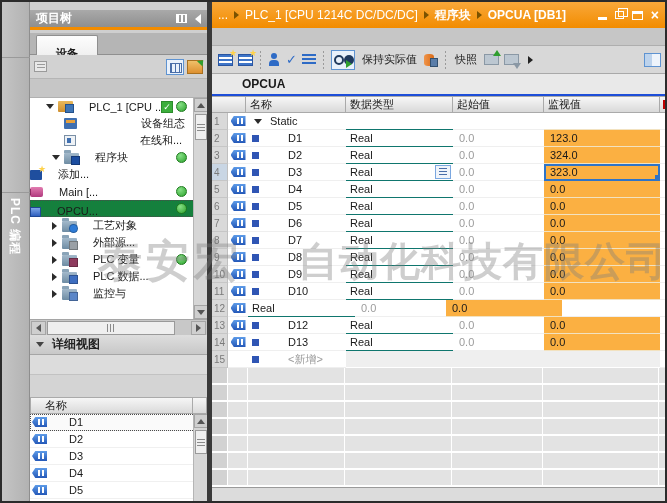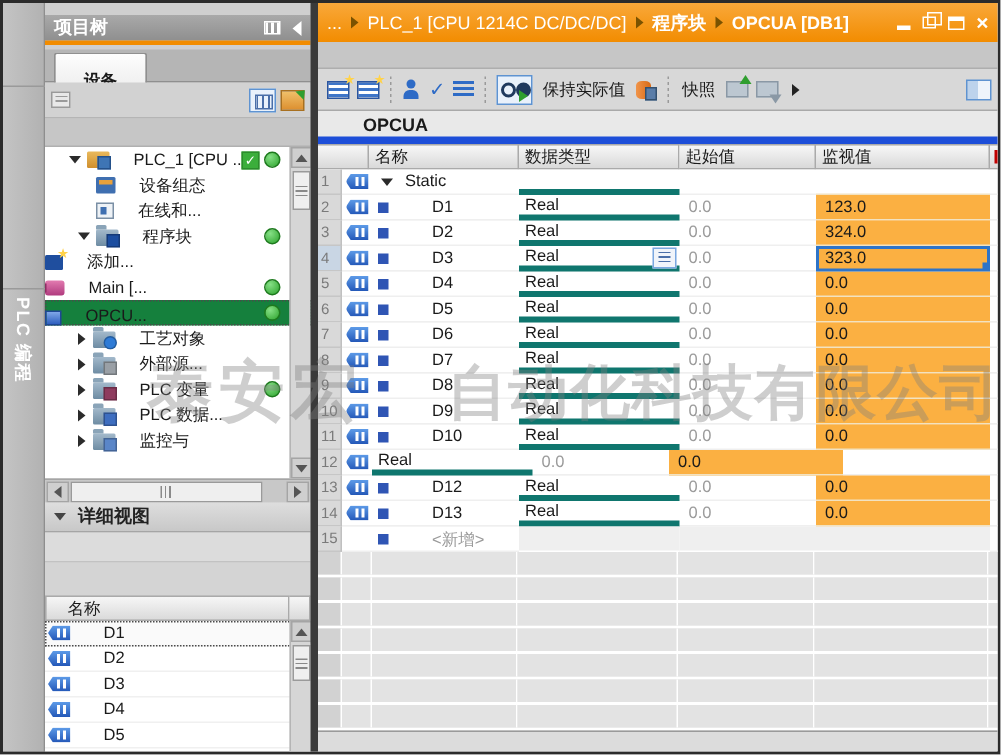--- a/index.html
+++ b/index.html
@@ -32,21 +32,21 @@
   .ic-gridarrow { width:16px; height:14px; background:linear-gradient(#f0c06a,#dd9030); border:1px solid #a87020; position:relative; }
   .ic-gridarrow:after { content:""; position:absolute; right:-2px; top:-3px; width:0; height:0; border-left:5px solid #2f9e2f; border-top:4px solid transparent; border-bottom:4px solid transparent; transform:rotate(-45deg); }
 
   .tree-blank { position:absolute; left:0; top:77px; width:177px; height:19px; background:#c6c6c6; border-bottom:1px solid #b0b0b0; }
 
   #tree { position:absolute; left:0; top:96px; width:177px; height:221px; background:#ffffff; overflow:hidden; }
   .trow-t { position:relative; height:17px; display:flex; align-items:center; white-space:nowrap; }
   .trow-t.sel { background:#15803d; outline:1px dotted #4a4a4a; outline-offset:-1px;align-items:flex-end; }
   .exp-open { width:0; height:0; border-top:5px solid #2b2b2b; border-left:4px solid transparent; border-right:4px solid transparent; margin-right:4px; }
   .exp-closed { width:0; height:0; border-left:5px solid #2b2b2b; border-top:4px solid transparent; border-bottom:4px solid transparent; margin-right:5px; }
-  .lv0 { padding-left:16px; } .lv1 { padding-left:34px; } .lv1e { padding-left:22px; } .lv2 { }
+  .lv0 { padding-left:16px; } .lv1 { padding-left:34px;gap:48px; } .lv1e { padding-left:22px; } .lv2 { }
   .tlabel { margin-left:16px; }
   .badges { position:absolute; right:20px; top:0; height:17px; display:flex; align-items:center; gap:3px; }
   .dot { width:11px; height:11px; border-radius:50%; background:radial-gradient(circle at 35% 30%,#86e086,#2da32d); border:1px solid #1e7a1e; }
   .chk { width:12px; height:12px; background:#3bae3b; border:1px solid #2c8c2c; color:#fff; font-size:9px; line-height:10px; text-align:center; font-weight:bold; }
 
   
   .ic { display:inline-block; position:relative; flex:0 0 auto; }
   .ic-plc { width:15px; height:11px; background:linear-gradient(#e9b95c,#cf8f2e); border-radius:1px; }
   .ic-plc:after { content:""; position:absolute; right:-1px; bottom:-1px; width:7px; height:7px; background:#3e75b5; border:1px solid #24518a; }
   .ic-devcfg { width:13px; height:11px; background:#3f6fb0; border-radius:1px; }
@@ -131,39 +131,39 @@
   .ic-dblock { width:14px; height:14px; position:relative; }
   .ic-dblock:before { content:""; position:absolute; left:0; top:1px; width:10px; height:12px; background:linear-gradient(90deg,#f0944a,#d96a15); border-radius:4px/3px; }
   .ic-dblock:after { content:""; position:absolute; right:0; bottom:0; width:6px; height:7px; background:#5a7da8; border:1px solid #33506e; }
   .ic-cam { width:15px; height:11px; background:#bcc7d1; border:1px solid #8a98a5; position:relative; }
   .ic-camup:after { content:""; position:absolute; right:-3px; top:-5px; width:0; height:0; border-bottom:6px solid #2f9e2f; border-left:4px solid transparent; border-right:4px solid transparent; }
   .ic-camdown:after { content:""; position:absolute; right:-3px; bottom:-5px; width:0; height:0; border-top:6px solid #8a98a5; border-left:4px solid transparent; border-right:4px solid transparent; }
   .ic-more { width:0; height:0; border-left:5px solid #222; border-top:4px solid transparent; border-bottom:4px solid transparent; margin-left:4px; }
   #mtoolbar .spacer { flex:1; }
   .ic-panelbtn { width:17px; height:14px; border:1px solid #5e93d1; background:linear-gradient(90deg,#bdd3ec 0 7px,#eef4fb 7px); }
 
-  #btitle { position:absolute; left:0; top:72px; width:455px; height:22px; background:#e9e9e9; display:flex; align-items:center; padding-left:30px; font-weight:bold; font-size:12px; border-bottom:5px solid #1d4ed8; }
+  #btitle { position:absolute; left:0; top:72px; width:455px; height:22px; background:#e9e9e9; display:flex; align-items:center; padding-left:30px; font-weight:bold; font-size:12px; border-bottom:2px solid #1d4ed8; }
 
   
   #theader { position:absolute; left:0; top:94px; width:455px; height:17px; display:flex; }
   .hcell { height:17px; background:linear-gradient(#f7f7f7,#d9d9d9); border-right:1px solid #aaa; border-top:1px solid #aaa; border-bottom:1px solid #aaa; display:flex; align-items:center; padding-left:4px; font-weight:normal; }
   .hc-blank { width:34px; } .hc-name { width:100px; } .hc-type { width:107px; } .hc-start { width:91px; } .hc-mon { width:116px; } .hc-fill { flex:1; padding:0; position:relative; }
   .hc-fill:after { content:""; position:absolute; right:0; top:3px; width:3px; height:9px; background:#c00000; }
 
   #tbody { position:absolute; left:0; top:111px; width:455px; }
   .trow { display:flex; height:17px; background:#fff; }
   .c-num { width:16px; background:#d9d9d9; border-right:1px solid #c0c0c0; border-bottom:1px solid #c6c6c6; color:#7a7a7a; font-size:10px; padding-left:2px; display:flex; align-items:center; }
   .c-num.hl { background:#c9d6e4; }
   .c-ico { width:20px; border-bottom:1px solid #efefef; display:flex; align-items:center; justify-content:center; }
   .c-name { width:98px; border-bottom:1px solid #efefef; display:flex; align-items:center; position:relative; }
   .c-name .sq { width:7px; height:7px; background:#2f55b4; margin-left:4px; }
   .c-name .nm { position:absolute; left:40px; }
   .c-name .nm-static { position:absolute; left:22px; }
   .c-name .exp-open { position:absolute; left:6px; margin:0; }
-  .c-type { width:107px; border-bottom:4px solid #0f766e; display:flex; align-items:center; padding-left:4px; position:relative; }
+  .c-type { width:107px; border-bottom:1px solid #0f766e; display:flex; align-items:center; padding-left:4px; position:relative; }
   .c-start { width:91px; border-bottom:1px solid #efefef; display:flex; align-items:center; padding-left:6px; color:#9c9c9c; }
   .c-mon { width:116px; border-bottom:1px solid #f2e2c0; display:flex; align-items:center; padding-left:6px; }
   .mon-orange { background:#fbb042; }
   .c-fill { flex:1; border-bottom:1px solid #efefef; }
   .c-mon.selcell { outline:2px solid #2e74c8; outline-offset:-2px; position:relative; }
   .c-mon.selcell:after { content:""; position:absolute; right:0; bottom:0; width:5px; height:5px; background:#2e74c8; }
   .dd-btn { position:absolute; right:2px; top:1px; width:16px; height:14px; border:1px solid #7aa7e0; background:#f0f4fa; display:flex; align-items:center; justify-content:center; }
   .dd-btn i { display:block; width:8px; height:8px; background:repeating-linear-gradient(#4a6ea8 0 1px,transparent 1px 3px); }
   .row-new .c-type,.row-new .c-start,.row-new .c-mon { background:#efefef; border-bottom:1px solid #fff; }
   .row-new .nm { color:#9a9a9a; }

